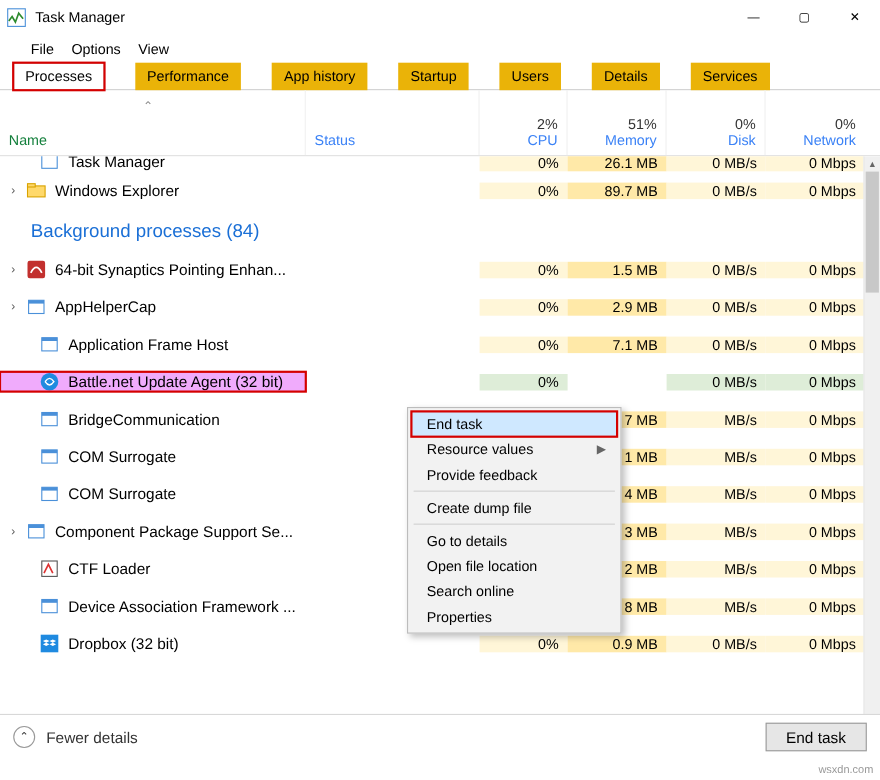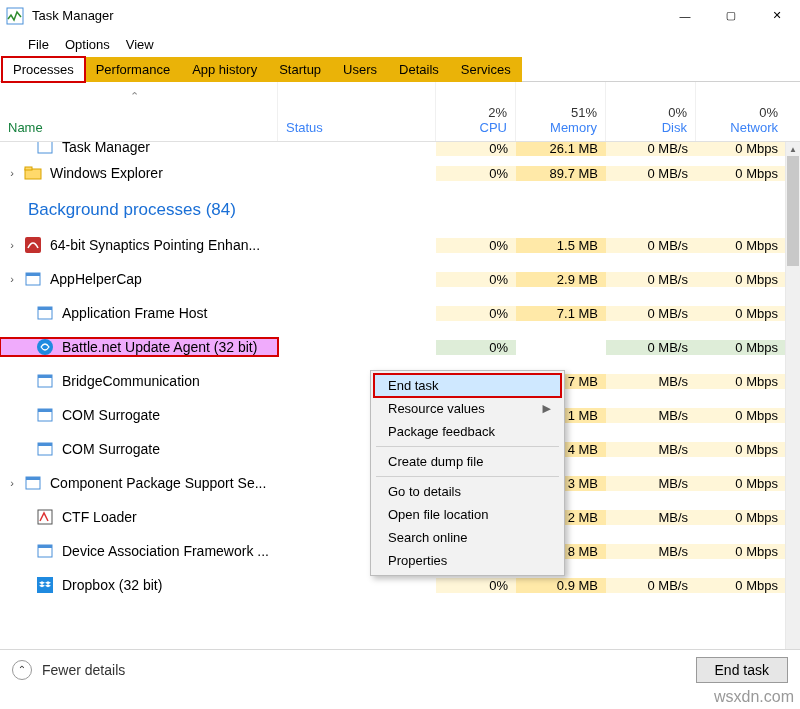--- a/index.html
+++ b/index.html
@@ -10,21 +10,21 @@
 .titlebar .app-icon { width: 18px; height: 18px; margin: 0 8px 0 6px; display: inline-block; }
 .titlebar .title { flex: 1; font-size: 13px; }
 .win-controls { display: flex; height: 100%; }
 .win-btn { width: 46px; display: flex; align-items: center; justify-content: center; font-size: 11px; }
 
 
 .menubar { display: flex; height: 24px; align-items: center; padding-left: 20px; }
 .menubar span { padding: 3px 8px; font-size: 13px; }
 
 
-.tabs { display: flex; height: 26px; border-bottom: 1px solid #d0d0d0; padding-left: 2px; align-items: center; }
+.tabs { display: flex; height: 26px; border-bottom: 1px solid #d0d0d0; padding-left: 12px; align-items: center; gap: 28px; }
 .tab { padding: 4px 10px 5px 10px; border: 1px solid transparent; border-bottom: none; font-size: 13px; position: relative; top: 1px; background: #eab308; }
 .tab.active { border-color: #d0d0d0; background: #fff; z-index: 2; }
 .tab.highlight { outline: 2.5px solid #d40000; outline-offset: -1px; }
 
 
 .col-headers { display: flex; height: 60px; border-bottom: 1px solid #e0e0e0; align-items: stretch; position: relative; }
 .ch { border-right: 1px solid #f0f0f0; display: flex; flex-direction: column; justify-content: flex-end; padding: 4px 8px 6px 8px; font-size: 13px; color: #555; }
 .ch .pct { color: #333; text-align: right; }
 .ch .label { color: #3b82f6; text-align: right; }
 .ch.name { flex: 0 0 278px; justify-content: flex-end; color: #555; }
@@ -75,21 +75,21 @@
 .ctxmenu .sep { height: 1px; background: #d0d0d0; margin: 3px 2px; }
 .ctxmenu .item.hl { outline: 2.5px solid #d40000; outline-offset: -1px; }
 .ctxmenu .sub { color: #666; font-size: 11px; }
 
 
 .footer-wrap { position: absolute; left: 0; right: 0; bottom: 20px; height: 40px; border-top: 1px solid #d8d8d8; display: flex; align-items: center; padding: 0 12px; background: #fff; }
 .fewer { display: flex; align-items: center; font-size: 14px; color: #333; }
 .fewer .circ { width: 20px; height: 20px; border: 1px solid #999; border-radius: 50%; display: inline-flex; align-items: center; justify-content: center; margin-right: 10px; font-size: 10px; }
 .end-task-btn { margin-left: auto; padding: 4px 18px; background: #e6e6e6; border: 1px solid #9a9a9a; font-size: 14px; }
 
-.watermark { position: absolute; right: 6px; bottom: 3px; font-size: 16px; color: #999; font-family: Arial, sans-serif; }
+.watermark { position: absolute; right: 6px; bottom: 3px; font-size: 10px; color: #999; font-family: Arial, sans-serif; }
 
 
 .gen-icon svg { display: block; }
 </style>
 </head>
 <body>
 
 <div class="titlebar">
   <span class="app-icon">
     <svg viewBox="0 0 18 18" width="18" height="18">
@@ -404,21 +404,21 @@
 
 <div class="ctxmenu">
   <div class="item hover hl">
       <span>End task</span>
     </div>
   <div class="item">
       <span>Resource values</span>
       <span class="sub">▶</span>
     </div>
   <div class="item">
-      <span>Package feedback</span>
+      <span>Provide feedback</span>
     </div>
   <div class="sep"></div>
   <div class="item">
       <span>Create dump file</span>
     </div>
   <div class="sep"></div>
   <div class="item">
       <span>Go to details</span>
     </div>
   <div class="item">

